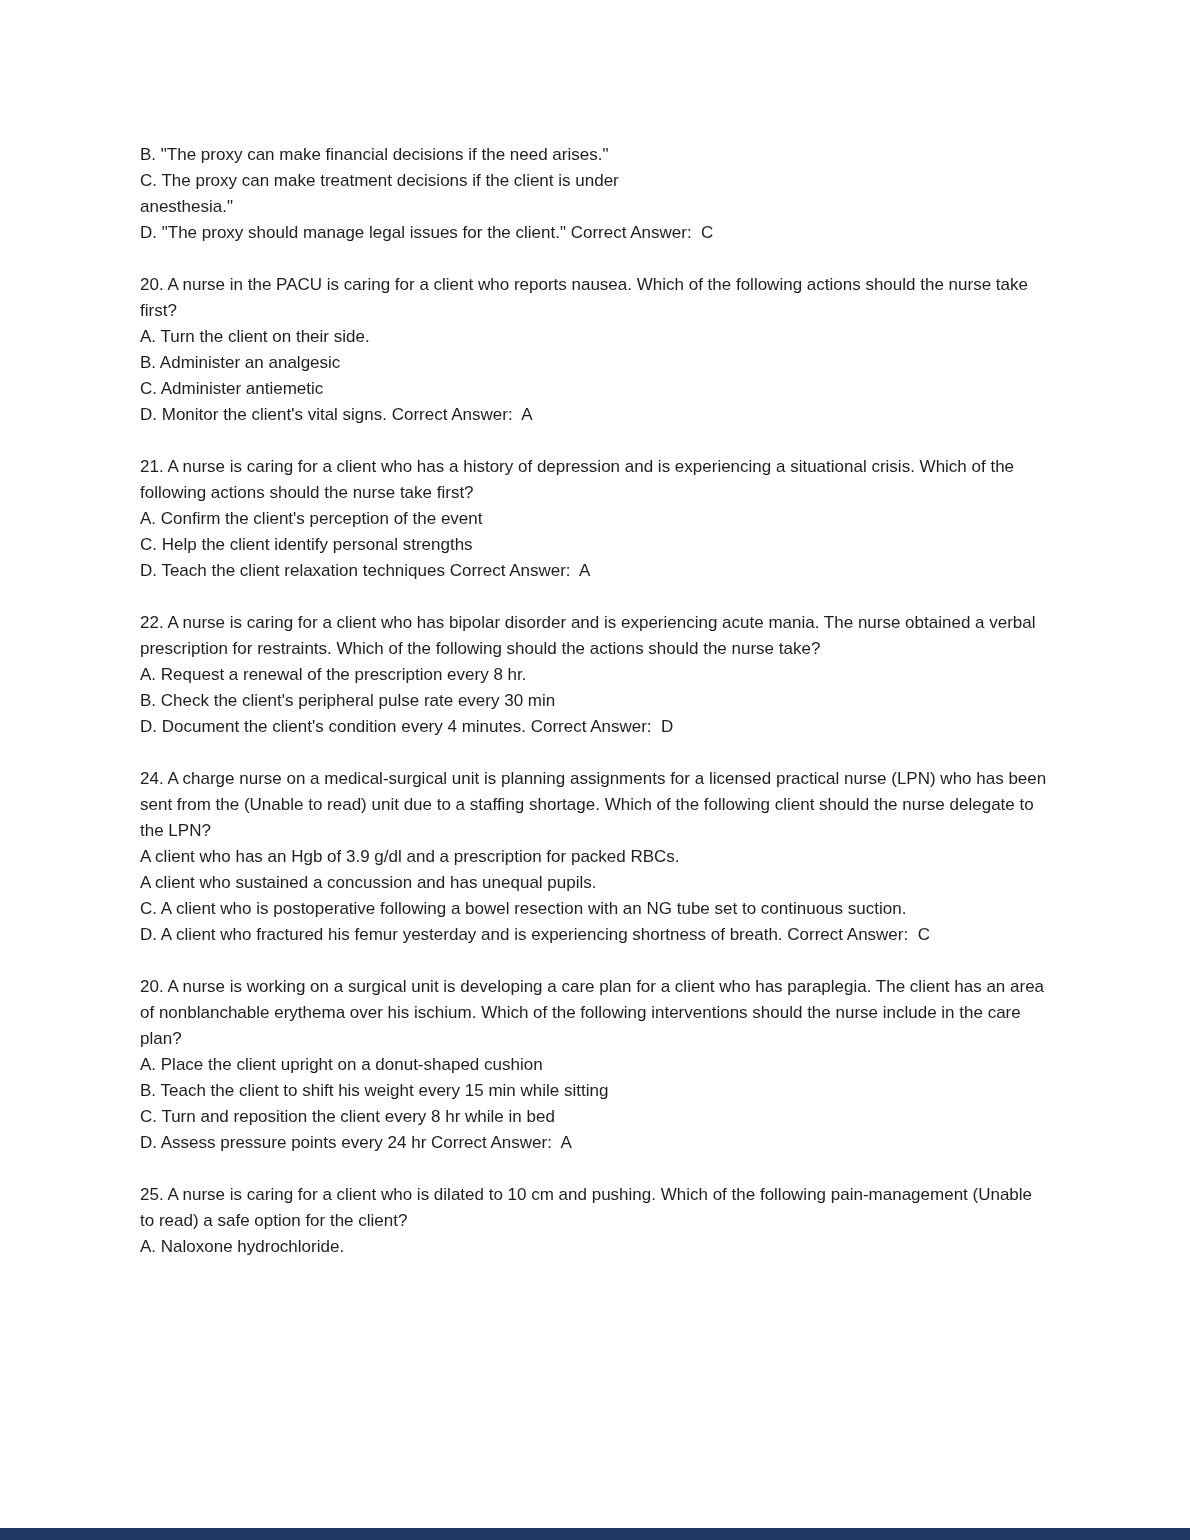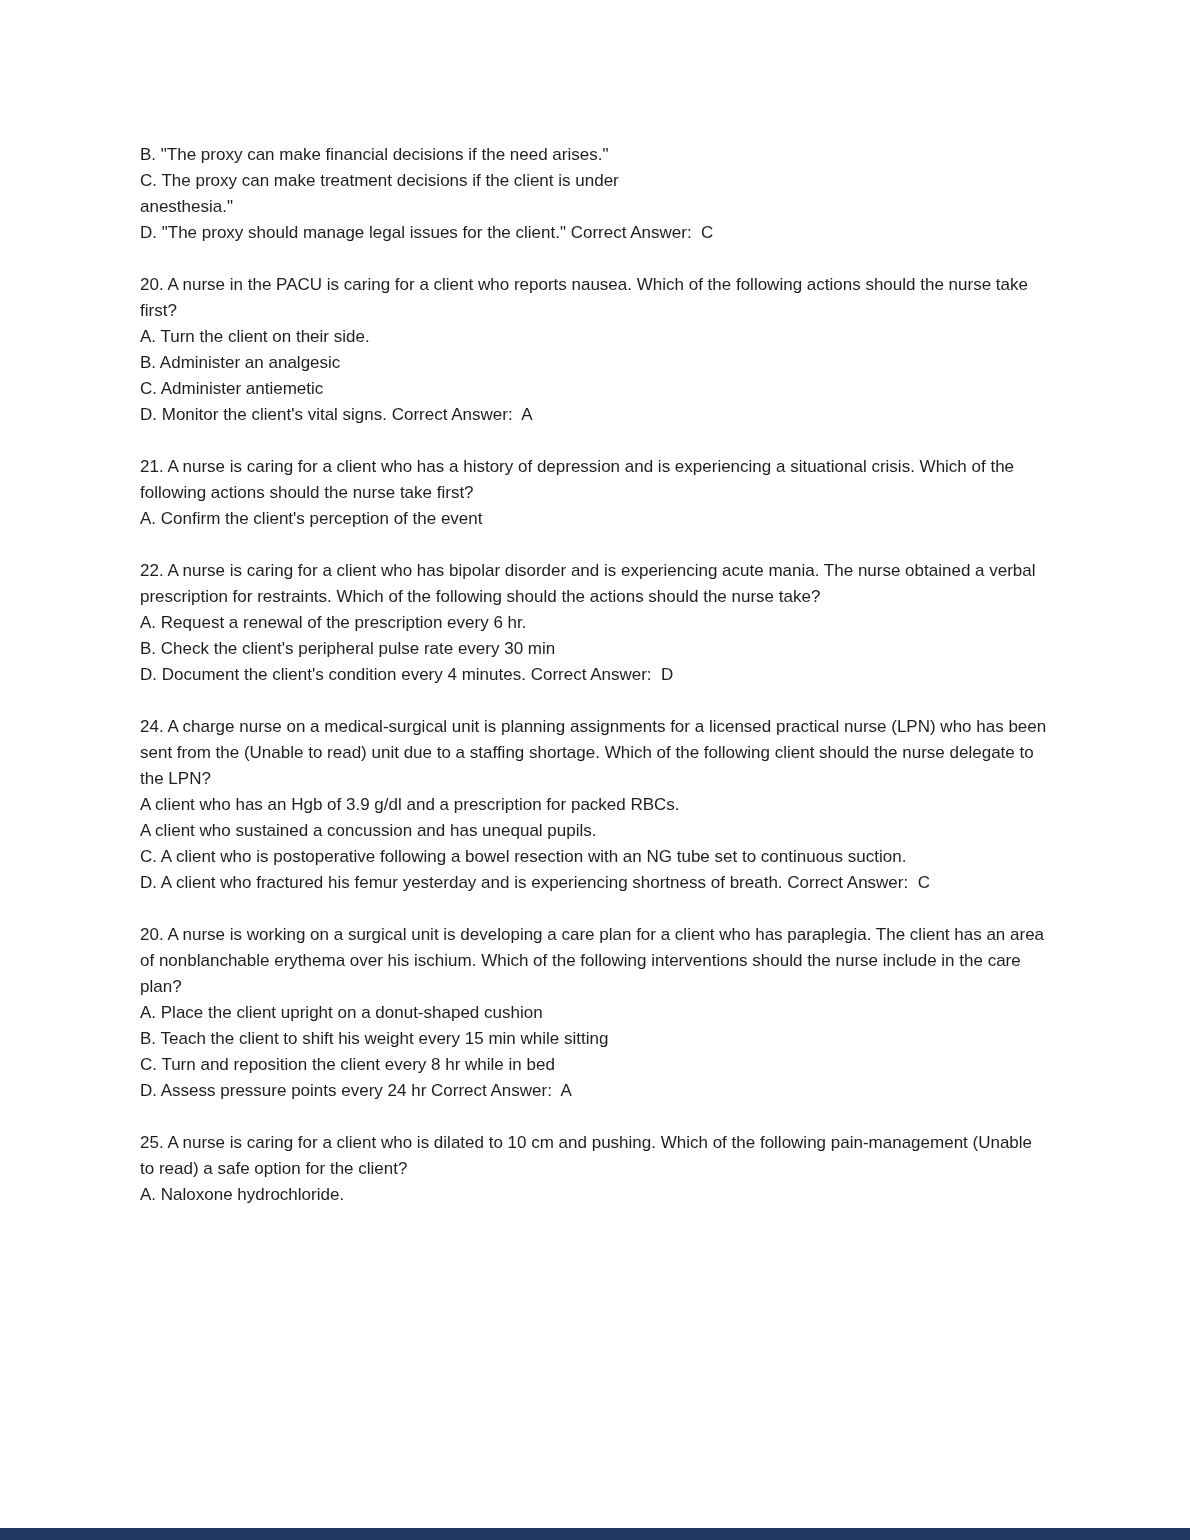--- a/index.html
+++ b/index.html
@@ -59,24 +59,26 @@
       <div class="block">
         <p class="line">20. A nurse in the PACU is caring for a client who reports nausea. Which of the following actions should the nurse take first?</p>
         <p class="line">A. Turn the client on their side.</p>
         <p class="line">B. Administer an analgesic</p>
         <p class="line">C. Administer antiemetic</p>
         <p class="line">D. Monitor the client's vital signs. Correct Answer:  A</p>
       </div>
       <div class="block">
         <p class="line">21. A nurse is caring for a client who has a history of depression and is experiencing a situational crisis. Which of the following actions should the nurse take first?</p>
         <p class="line">A. Confirm the client's perception of the event</p>
+        <p class="line">C. Help the client identify personal strengths</p>
+        <p class="line">D. Teach the client relaxation techniques Correct Answer:  A</p>
       </div>
       <div class="block">
         <p class="line">22. A nurse is caring for a client who has bipolar disorder and is experiencing acute mania. The nurse obtained a verbal prescription for restraints. Which of the following should the actions should the nurse take?</p>
-        <p class="line">A. Request a renewal of the prescription every 6 hr.</p>
+        <p class="line">A. Request a renewal of the prescription every 8 hr.</p>
         <p class="line">B. Check the client's peripheral pulse rate every 30 min</p>
         <p class="line">D. Document the client's condition every 4 minutes. Correct Answer:  D</p>
       </div>
       <div class="block">
         <p class="line">24. A charge nurse on a medical-surgical unit is planning assignments for a licensed practical nurse (LPN) who has been sent from the (Unable to read) unit due to a staffing shortage. Which of the following client should the nurse delegate to the LPN?</p>
         <p class="line">A client who has an Hgb of 3.9 g/dl and a prescription for packed RBCs.</p>
         <p class="line">A client who sustained a concussion and has unequal pupils.</p>
         <p class="line">C. A client who is postoperative following a bowel resection with an NG tube set to continuous suction.</p>
         <p class="line">D. A client who fractured his femur yesterday and is experiencing shortness of breath. Correct Answer:  C</p>
       </div>

